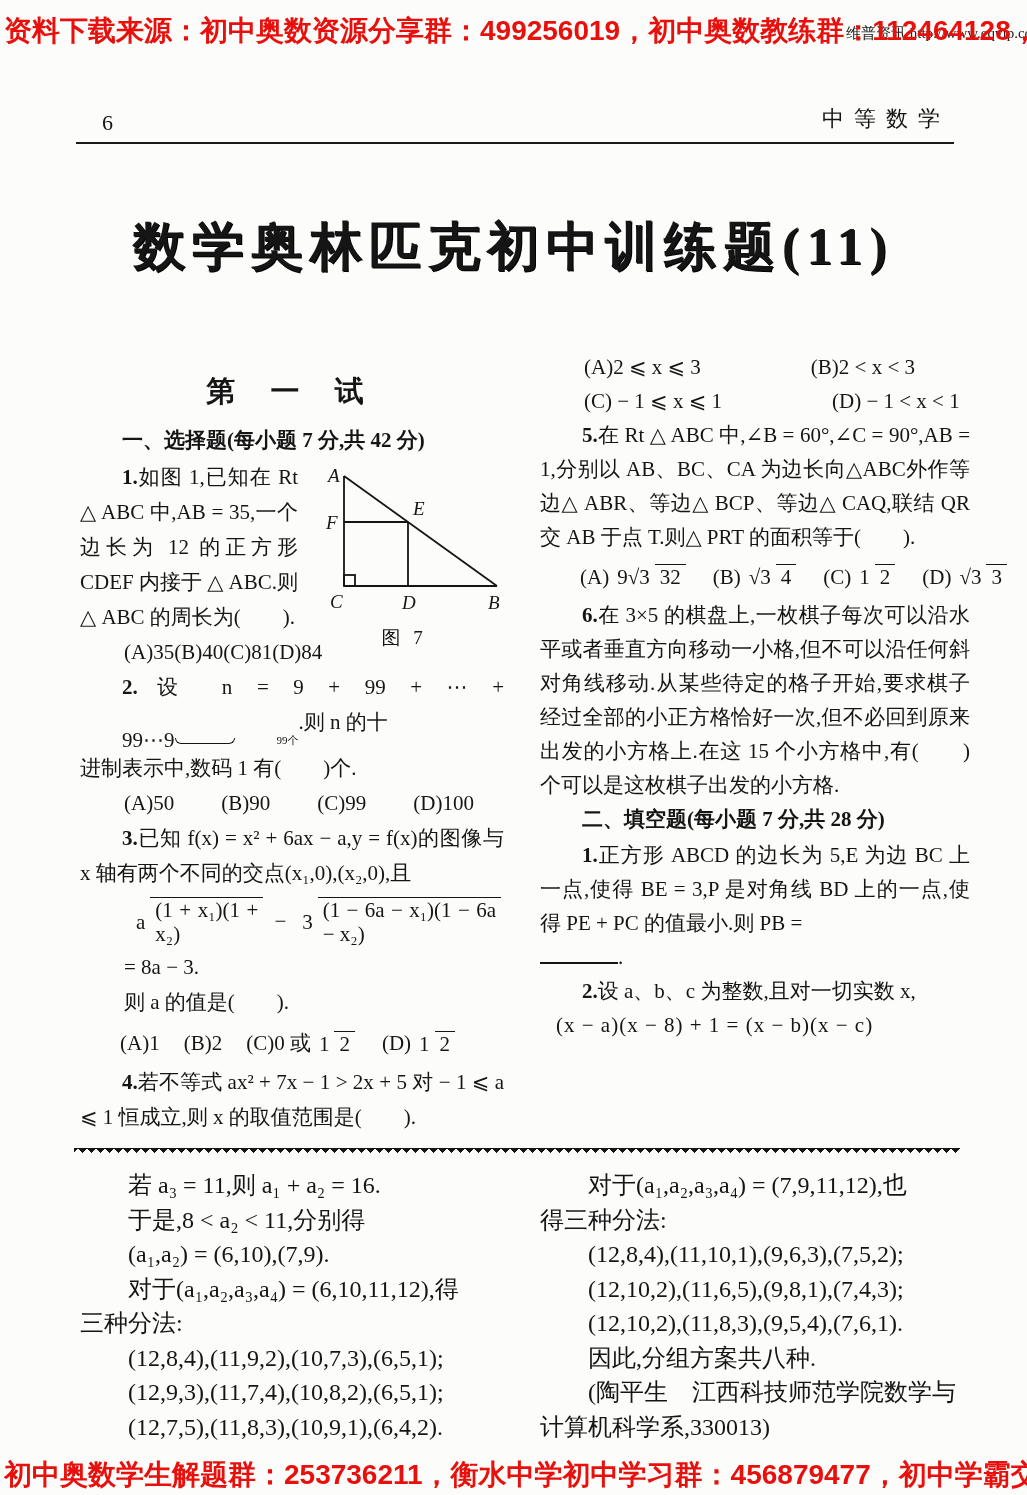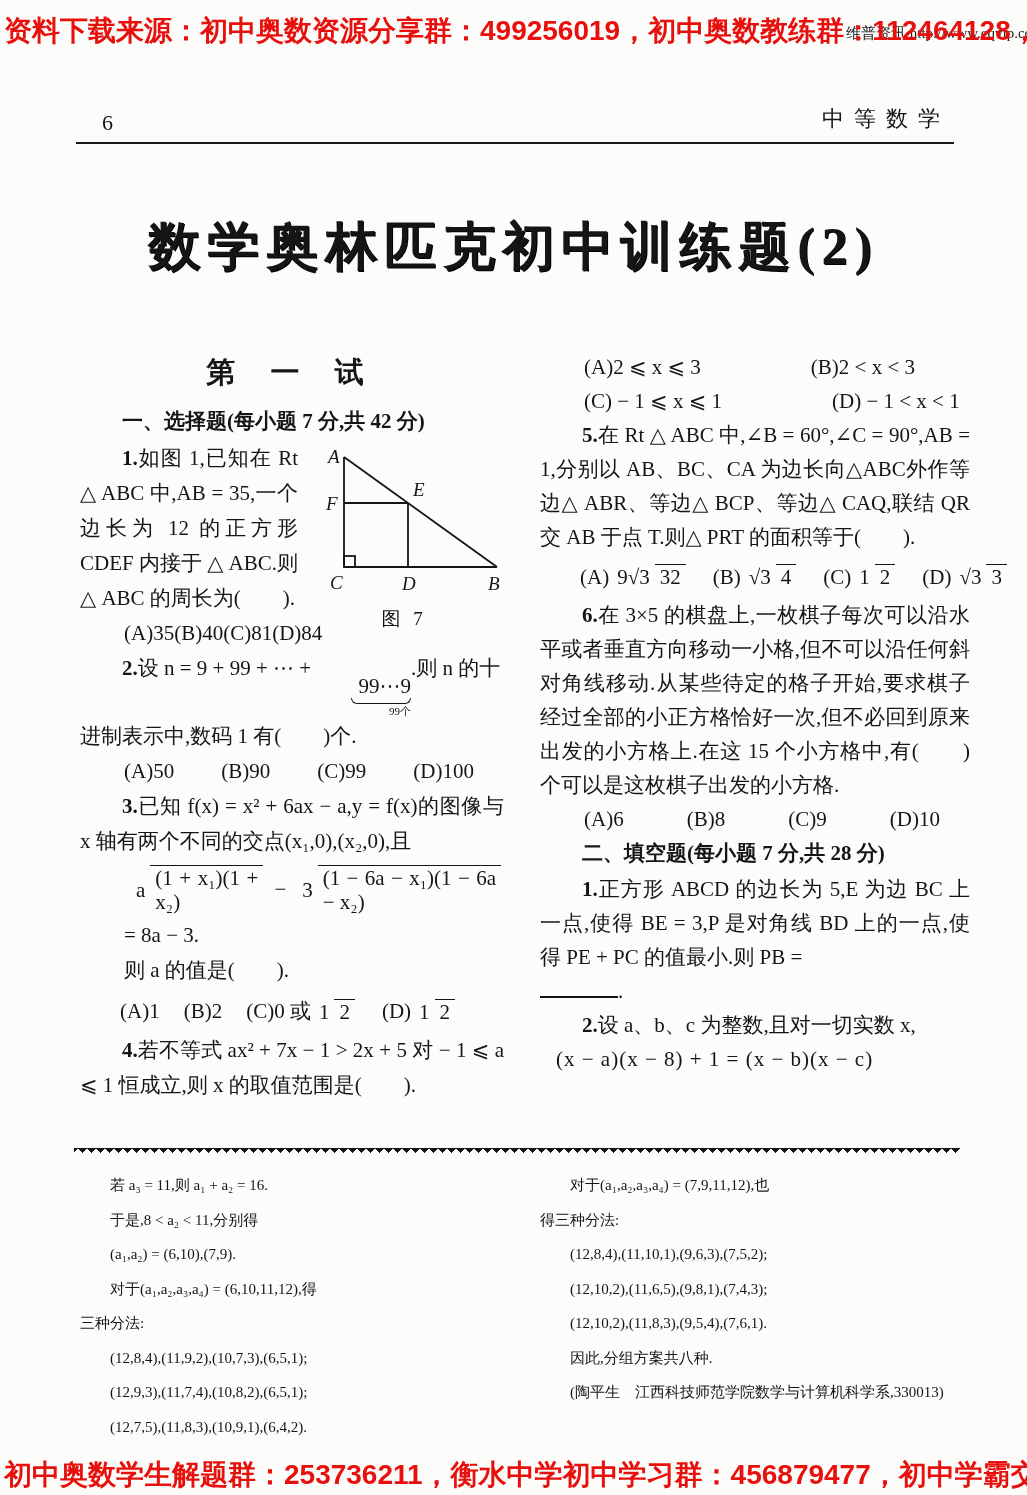--- a/index.html
+++ b/index.html
@@ -26,30 +26,30 @@
   .journal  { position:absolute; top:104px; left:822px; font-size:22px; letter-spacing:10px; }
   .header-rule { position:absolute; top:142px; left:76px; width:878px; height:2px; background:#1a1a1a; }
   .article-title {
     position:absolute; top:212px; left:0; width:1027px; text-align:center;
     font-size:52px; font-weight:900; letter-spacing:7px;
     text-shadow:1px 1px 0 #000;
   }
   .col { position:absolute; font-size:21px; text-align:justify; }
   .col-left  { top:355px; left:80px;  width:424px; line-height:35px; }
   .col-right { top:350px; left:540px; width:430px; line-height:34px; }
-  .test-heading { text-align:center; font-size:29px; font-weight:bold; letter-spacing:14px; margin-bottom:14px; }
+  .test-heading { text-align:center; font-size:29px; font-weight:bold; letter-spacing:14px; margin-bottom:14px;margin-top:19px; }
   .sec-heading { font-weight:600; text-indent:2em; margin-bottom:2px; }
   .prob { text-indent:2em; }
   .pnum { font-weight:bold; }
   .opts { display:flex; justify-content:space-between; padding-left:44px; padding-right:30px; }
   .opts2 { display:flex; padding-left:44px; gap:110px;align-items:center; }
   .figure-box { float:right; width:200px; margin-left:6px; margin-top:2px; text-align:center; text-indent:0; }
   .figure-box svg { display:block; }
   .fig-caption { font-size:19px; margin-top:2px; letter-spacing:4px; }
-  .ubrace-group { display:inline-flex; flex-direction:column; align-items:flex-end; vertical-align:-18px; line-height:22px; }
+  .ubrace-group { display:inline-flex; flex-direction:row; align-items:center; vertical-align:-18px; line-height:22px; }
   .ubrace-bar { width:60px; height:6px; border:1.5px solid #151515; border-top:none; border-radius:0 0 7px 7px; margin-top:1px; }
   .ubrace-label { font-size:11px; line-height:15px; }
   .frac { display:inline-flex; flex-direction:row; align-items:center; vertical-align:middle; line-height:1.15; margin:0 3px; }
   .frac .fnum { padding:0 5px; }
   .frac .fden { padding:0 5px; border-top:1.6px solid #151515; }
   .formula-row { display:flex; align-items:center; padding-left:48px; margin:6px 0 4px; text-indent:0; }
   .formula-row .op { margin:0 8px; }
   .eq-line { padding-left:44px; }
   .prompt-line { padding-left:44px; }
   .opts-frac { display:flex; align-items:center; gap:24px; padding-left:40px; margin:6px 0 4px; }
@@ -57,37 +57,37 @@
   .blank-line { padding-left:0; }
   .answer-blank { display:inline-block; width:78px; border-bottom:2px solid #151515; height:18px; }
   .f2-formula { padding-left:16px; letter-spacing:1px; }
   .zigzag {
     position:absolute; top:1148px; left:74px; width:886px; height:7px;
     background:
       linear-gradient(135deg,#151515 25%,transparent 25%) 0 0,
       linear-gradient(225deg,#151515 25%,transparent 25%) 0 0;
     background-size:9px 11px; background-repeat:repeat-x;
   }
-  .ans-col { position:absolute; top:1168px; font-size:15px; line-height:34.5px; }
+  .ans-col { position:absolute; top:1168px; font-size:24px; line-height:34.5px; }
   .ans-left  { left:80px;  width:428px; }
   .ans-right { left:540px; width:436px; }
   .ans-line.ind { text-indent:2em; }
   .source-note { text-indent:2em; }
 </style>
 </head>
 <body>
 
 <div class="banner top" style="color: rgb(232, 16, 12);">资料下载来源：初中奥数资源分享群：499256019，初中奥数教练群：112464128，</div>
 <div class="watermark">维普资讯 http://www.cqvip.com</div>
 
 <div class="page-num">6</div>
 <div class="journal">中等数学</div>
 <div class="header-rule"></div>
 
-<div class="article-title">数学奥林匹克初中训练题(2)</div>
+<div class="article-title">数学奥林匹克初中训练题(11)</div>
 
 <div class="col col-left">
   <div class="test-heading">第 一 试</div>
   <div class="sec-heading">一、选择题(每小题 7 分,共 42 分)</div>
 
   <div class="prob">
     <span class="figure-box">
       <svg width="200" height="158" viewBox="0 0 200 158">
         <g stroke="#151515" stroke-width="1.8" fill="none">
           <line x1="40" y1="14" x2="40" y2="124"></line>
@@ -213,26 +213,20 @@
       <span class="frac">
         <span class="fnum">√3</span>
         <span class="fden">3</span>
       </span>
     </span>
   </div>
 
   <div class="prob">
     <span class="pnum">6.</span><span>在 3×5 的棋盘上,一枚棋子每次可以沿水平或者垂直方向移动一小格,但不可以沿任何斜对角线移动.从某些待定的格子开始,要求棋子经过全部的小正方格恰好一次,但不必回到原来出发的小方格上.在这 15 个小方格中,有(　　)个可以是这枚棋子出发的小方格.</span>
   </div>
-  <div class="opts">
-    <span>(A)6</span>
-    <span>(B)8</span>
-    <span>(C)9</span>
-    <span>(D)10</span>
-  </div>
 
   <div class="sec-heading">二、填空题(每小题 7 分,共 28 分)</div>
   <div class="prob">
     <span class="pnum">1.</span><span>正方形 ABCD 的边长为 5,E 为边 BC 上一点,使得 BE = 3,P 是对角线 BD 上的一点,使得 PE + PC 的值最小.则 PB =</span>
   </div>
   <div class="blank-line">
     <span class="answer-blank"></span><span>.</span>
   </div>
   <div class="prob">
     <span class="pnum">2.</span><span>设 a、b、c 为整数,且对一切实数 x,</span>

